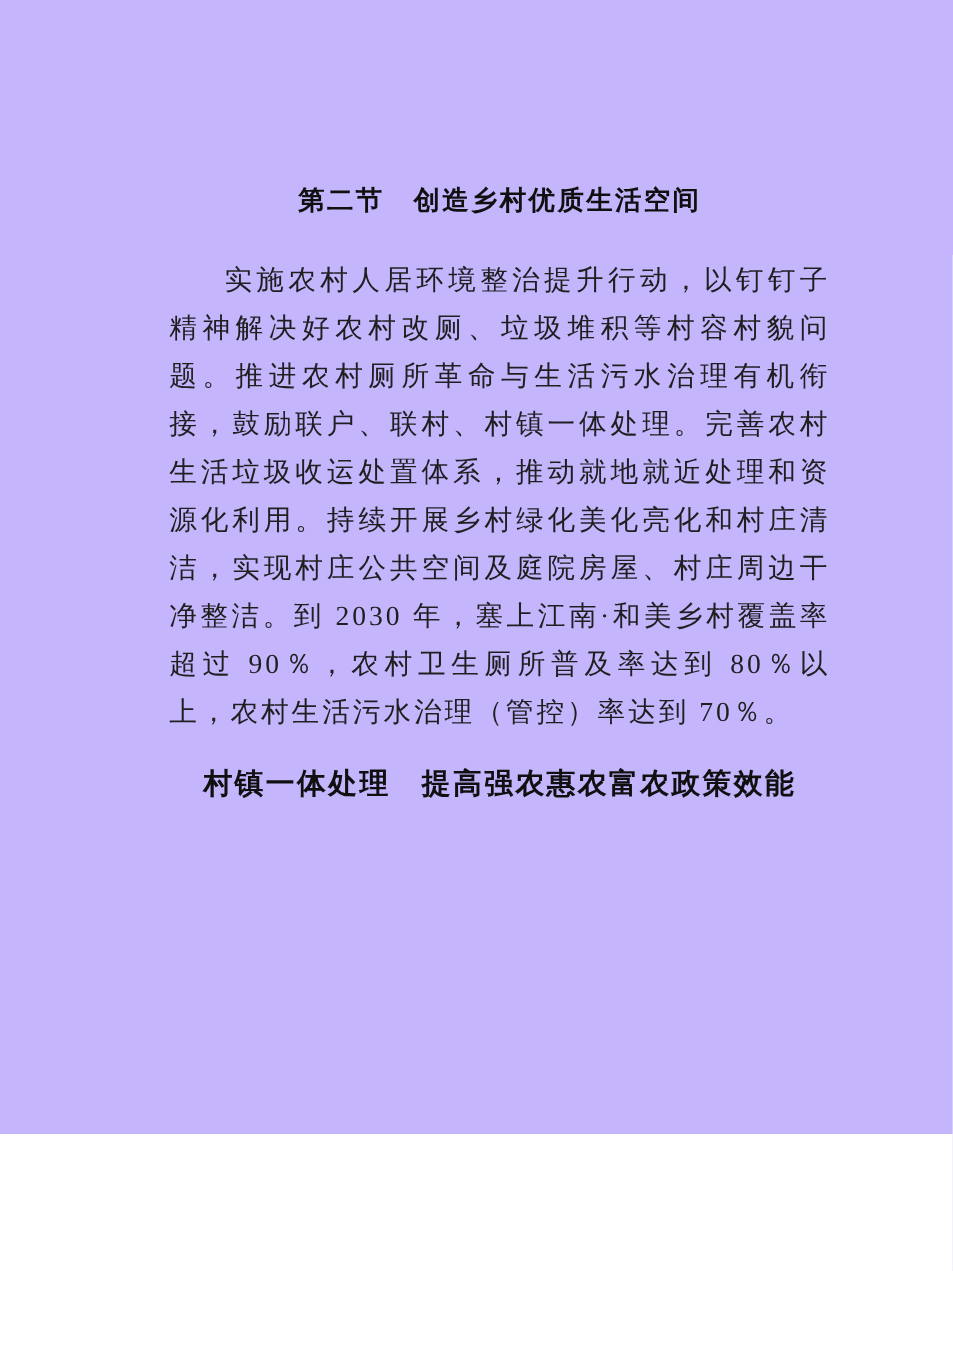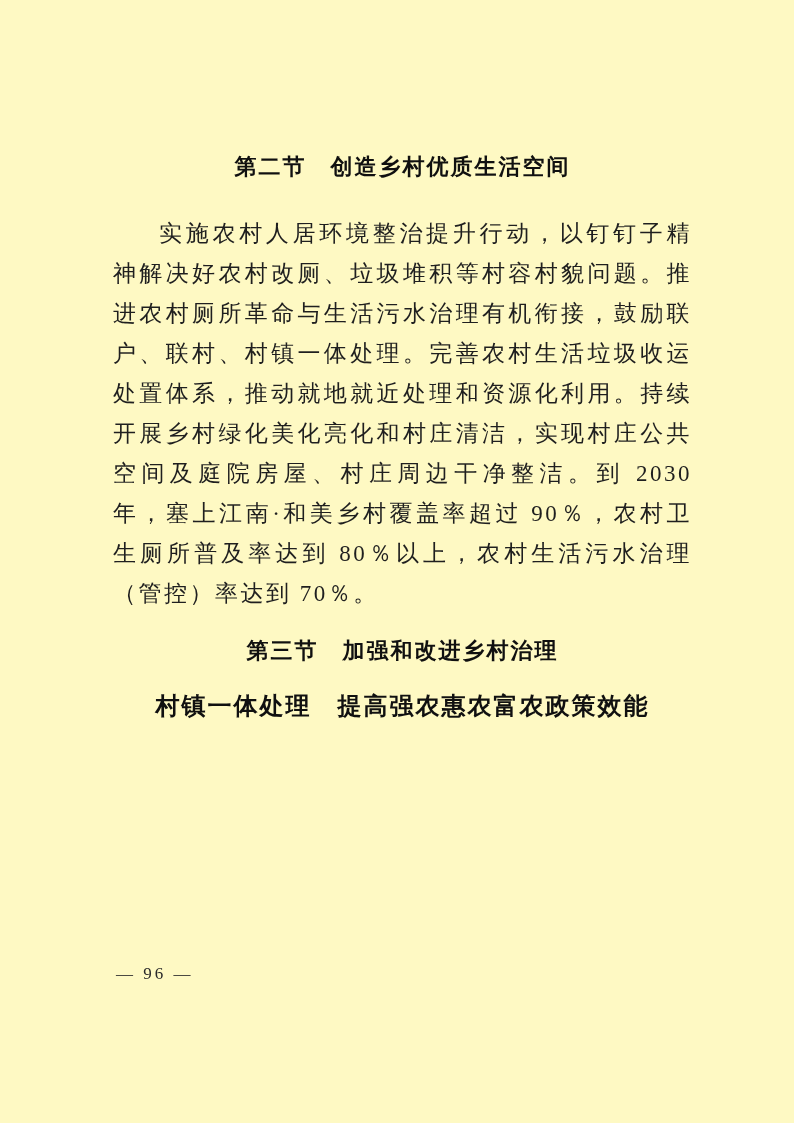--- a/index.html
+++ b/index.html
@@ -3,26 +3,27 @@
   <meta charset="utf-8">
   <style>
     html, body {
       margin: 0;
       padding: 0;
       background: #ffffff;
     }
     .page {
       position: relative;
       width: 794px;
-      height: 1123px;
-      background: #fef9c3;
+      height: 945px;
+      background: #c4b5fd;
       overflow: hidden;
       font-family: "Liberation Serif", "DejaVu Serif", serif;
       color: #1c1c1c;
       box-sizing: border-box;
+      padding-left: 28px;
     }
     .content {
       box-sizing: border-box;
       padding: 152px 102px 0 113px;
     }
     .section-heading {
       margin: 0;
       text-align: center;
       font-family: "Liberation Sans", "DejaVu Sans", sans-serif;
       font-weight: bold;
@@ -68,21 +69,20 @@
 </head>
 <body>
 
 <div class="page">
   <div class="content">
 
     <h2 class="section-heading">第二节　创造乡村优质生活空间</h2>
 
     <p class="body-para">实施农村人居环境整治提升行动，以钉钉子精神解决好农村改厕、垃圾堆积等村容村貌问题。推进农村厕所革命与生活污水治理有机衔接，鼓励联户、联村、村镇一体处理。完善农村生活垃圾收运处置体系，推动就地就近处理和资源化利用。持续开展乡村绿化美化亮化和村庄清洁，实现村庄公共空间及庭院房屋、村庄周边干净整洁。到 2030 年，塞上江南·和美乡村覆盖率超过 90％，农村卫生厕所普及率达到 80％以上，农村生活污水治理（管控）率达到 70％。</p>
 
-    <h2 class="section-heading heading-gap">第三节　加强和改进乡村治理</h2>
 
 
     <h1 class="chapter-heading">村镇一体处理　提高强农惠农富农政策效能</h1>
 
   </div>
 
   <div class="page-footer">—  96  —</div>
 </div>
 
 </body></html>

